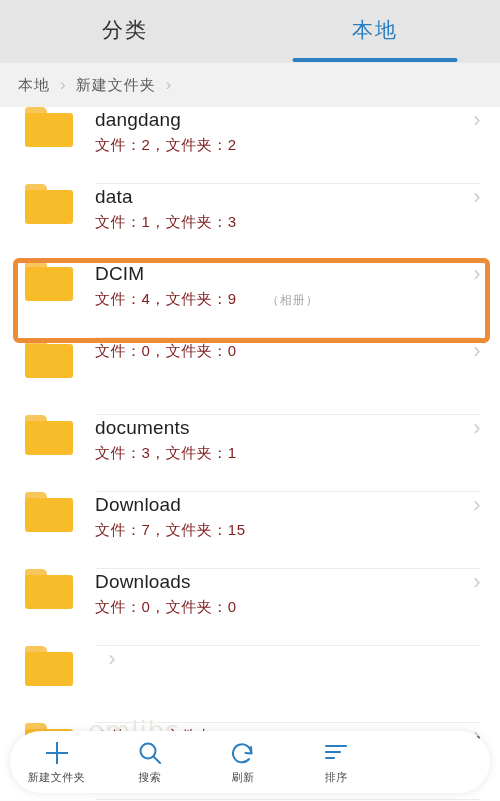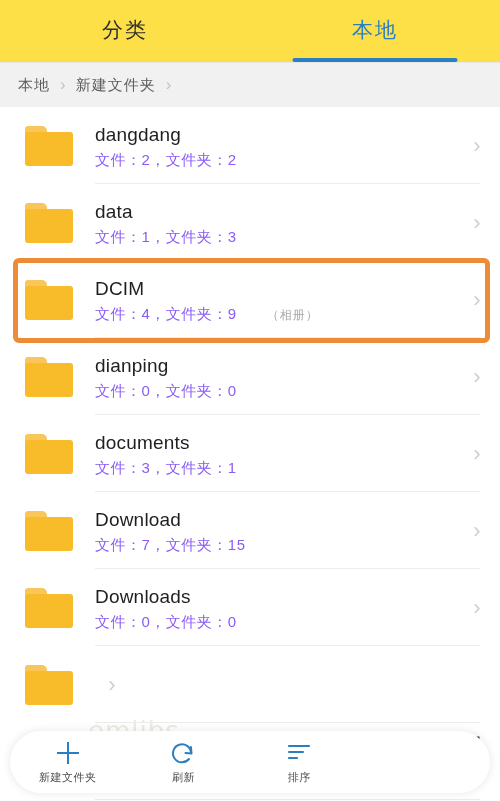--- a/index.html
+++ b/index.html
@@ -19,21 +19,21 @@
     width: 500px;
     height: 801px;
     background: #fcfcfc;
     overflow: hidden;
   }
 
   
   .tabbar {
     position: relative;
     height: 62px;
-    background: #fde047;
+    background: #e5e5e5;
     display: flex;
     align-items: center;
     border-bottom: 1px solid #e8e8e8;
   }
   .tab {
     flex: 1 1 0;
     text-align: center;
     font-size: 21px;
     color: #2f2f2f;
     letter-spacing: 2px;
@@ -80,21 +80,21 @@
 
   
   .list {
     background: #ffffff;
     position: relative;
   }
   .row {
     position: relative;
     height: 77px;
     display: flex;
-    align-items: center;
+    align-items: flex-start;
     padding-left: 25px;
     box-sizing: border-box;
     background: #ffffff;
     cursor: pointer;
   }
   .row .divider {
     position: absolute;
     left: 95px;
     right: 20px;
     bottom: 0;
@@ -142,21 +142,21 @@
     line-height: 25px;
     letter-spacing: 0.2px;
   }
   .row-meta {
     display: flex;
     align-items: baseline;
     margin-top: 4px;
   }
   .row-sub {
     font-size: 15px;
-    color: #8b5cf6;
+    color: #7f1d1d;
     letter-spacing: 0.5px;
   }
   .row-note {
     font-size: 12px;
     color: #a8a8a8;
     margin-left: 30px;
     letter-spacing: 1px;
     white-space: nowrap;
   }
   .chevron {
@@ -343,21 +343,20 @@
       <div class="chevron">›</div>
       <div class="divider"></div>
     </div>
 
     <div class="row">
       <div class="folder-icon">
         <div class="tab-top"></div>
           <div class="body"></div>
       </div>
       <div class="row-text">
-        <div class="row-name">dianping</div>
         <div class="row-meta">
           <div class="row-sub">文件：0，文件夹：0</div>
           <div class="row-note"></div>
         </div>
       </div>
       <div class="chevron">›</div>
       <div class="divider"></div>
     </div>
 
     <div class="row">
@@ -442,20 +441,29 @@
     <div class="tool">
       <div class="ico">
         <svg width="26" height="26" viewBox="0 0 26 26">
           <line x1="13" y1="2" x2="13" y2="24" stroke="#2b7fc0" stroke-width="2"></line>
           <line x1="2" y1="13" x2="24" y2="13" stroke="#2b7fc0" stroke-width="2"></line>
         </svg>
       </div>
       <div class="lbl">新建文件夹</div>
     </div>
 
+    <div class="tool">
+      <div class="ico">
+        <svg width="26" height="26" viewBox="0 0 26 26">
+          <circle cx="11" cy="11" r="7.5" fill="none" stroke="#2b7fc0" stroke-width="2"></circle>
+          <line x1="16.5" y1="16.5" x2="23" y2="23" stroke="#2b7fc0" stroke-width="2" stroke-linecap="round"></line>
+        </svg>
+      </div>
+      <div class="lbl">搜索</div>
+    </div>
 
     <div class="tool">
       <div class="ico">
         <svg width="26" height="26" viewBox="0 0 26 26">
           <path d="M21 13 A9 9 0 1 0 19 19" fill="none" stroke="#2b7fc0" stroke-width="2" stroke-linecap="round"></path>
           <path d="M21 7 L21.5 13.5 L15.5 13" fill="none" stroke="#2b7fc0" stroke-width="2" stroke-linecap="round" stroke-linejoin="round"></path>
         </svg>
       </div>
       <div class="lbl">刷新</div>
     </div>

